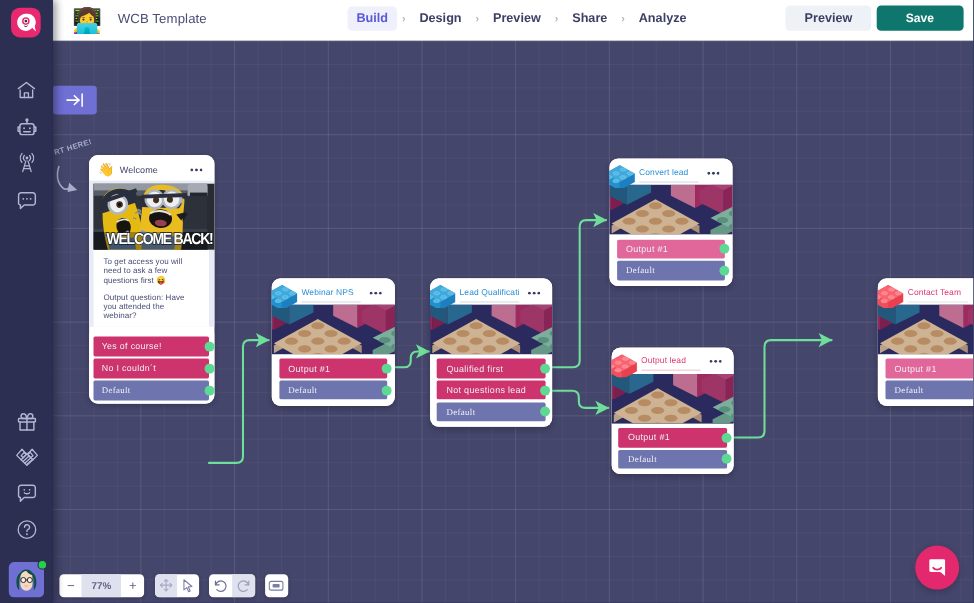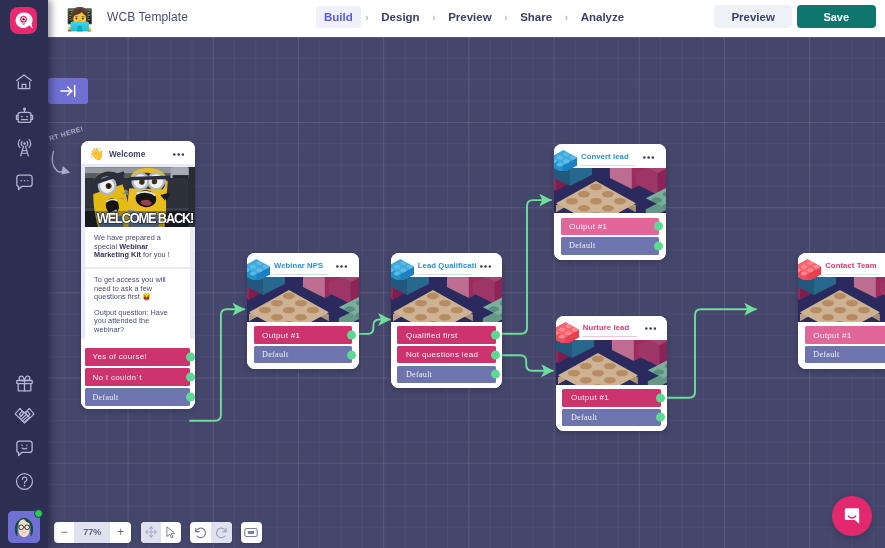--- a/index.html
+++ b/index.html
@@ -47,21 +47,21 @@
   #collapse-btn{position:absolute;left:-0.3px;top:41px;width:40.2px;height:26.2px;background:#6f6fd4;
                 border-radius:3px;display:flex;align-items:center;justify-content:center;z-index:12;}
 
   svg#edges{position:absolute;left:0;top:0;width:837px;height:510.8px;z-index:5;pointer-events:none;}
   svg#doodle{position:absolute;left:0;top:0;width:837px;height:510.8px;z-index:6;pointer-events:none;}
 
   .node{position:absolute;background:#ffffff;border-radius:8px;z-index:10;
         box-shadow:0 2px 5px rgba(20,20,40,.28);overflow:hidden;}
   .node-head{position:relative;height:26px;background:#fff;}
   .brick-ico{position:absolute;left:-1.8px;top:5.2px;width:25.5px;height:22px;z-index:3;display:block;}
-  .node-title{position:absolute;top:7px;font-size:9.5px;font-weight:bold;letter-spacing:.1px;}
+  .node-title{position:absolute;top:7px;font-size:9.5px;font-weight:normal;letter-spacing:.1px;}
   .node-dots{position:absolute;top:8px;width:11.2px;height:2.6px;}
   .node-dots svg{display:block;}
   .node-img{position:relative;width:100%;height:45.2px;overflow:hidden;background:#2a2a5e;display:block;}
   .node-img svg{display:block;width:100%;height:45.2px;}
   .brick-node{width:111.8px;}
   .brick-node .node-head{height:24px;}
   .brick-node .node-title{left:27.2px;top:7.6px;font-size:7.7px;white-space:nowrap;overflow:hidden;max-width:58px;}
   .brick-node .node-dots{right:11.4px;top:11.6px;}
   .brick-node .node-outs{padding:4.2px 6.6px 5.2px 6.9px;}
   .brick-node .out{height:17.4px;margin-bottom:2.2px;font-size:8.1px;padding-left:8.4px;letter-spacing:.3px;}
@@ -221,23 +221,20 @@
               <path d="M46 47h30v15H46z" fill="#6b87ab"></path>
               <rect x="64" y="48" width="9" height="3" rx="1" fill="#c9cfd6"></rect>
               <path d="M75 27l9-3-4 8z" fill="#1a1d22"></path>
             </g>
             <path d="M38 27c2-2 5-1 6 1M40 23l3.5 1.5M36 31l3 1" stroke="#8d9298" stroke-width="1.1" fill="none"></path>
             <rect x="0" y="44" width="104" height="16" fill="#000" fill-opacity=".3"></rect>
             <rect x="0" y="0" width="104" height="60" fill="#0b1420" fill-opacity=".05"></rect>
           </svg>
           <div class="gif-cap">WELCOME BACK!</div>
         </div>
-        <div class="bubble">
-          <span>We have prepared a special </span><b>Webinar Marketing Kit</b><span> for you !</span>
-        </div>
         <div class="bubble" style="margin-bottom:6px;padding-top:7px;padding-bottom:5.6px;">
           <div>To get access you will need to ask a few questions first 😝</div>
           <div style="height:7.8px"></div>
           <div>Output question: Have you attended the webinar?</div>
         </div>
       </div>
       <div class="node-outs">
         <div class="out pink">
             <span>Yes of course!</span>
             <span class="dot"></span>
@@ -523,21 +520,21 @@
               <path d="M11.6 16.6v7.8L-2.4 16.6V8.8z" fill="#ef4f5d"></path>
               <g fill="#fb838d" stroke="#fda0a8" stroke-width=".45">
                 <ellipse cx="14.9" cy="5" rx="2.9" ry="1.6"></ellipse>
                 <ellipse cx="8.2" cy="8.6" rx="2.9" ry="1.6"></ellipse>
                 <ellipse cx="21.3" cy="8.6" rx="2.9" ry="1.6"></ellipse>
                 <ellipse cx="1.6" cy="12.2" rx="2.9" ry="1.6"></ellipse>
                 <ellipse cx="14.6" cy="12.2" rx="2.9" ry="1.6"></ellipse>
                 <ellipse cx="8" cy="15.7" rx="2.9" ry="1.6"></ellipse>
               </g>
             </svg></span>
-        <div class="node-title" style="color:#e0356f">Nurture lead</div>
+        <div class="node-title" style="color:#e0356f">Output lead</div>
         <div class="tdash" style="width:54.5px;background:#f3c5d6"></div>
         <div class="node-dots">
             <svg width="11.2" height="3" viewBox="0 0 11.2 3">
               <circle cx="1.3" cy="1.5" r="1.3" fill="#3a3e66"></circle>
               <circle cx="5.6" cy="1.5" r="1.3" fill="#3a3e66"></circle>
               <circle cx="9.9" cy="1.5" r="1.3" fill="#3a3e66"></circle>
             </svg>
           </div>
       </div>
       <div class="node-img">

